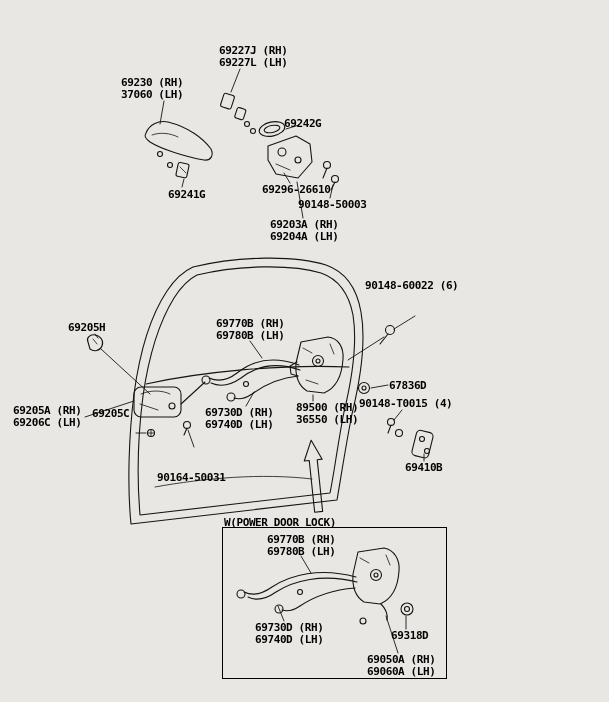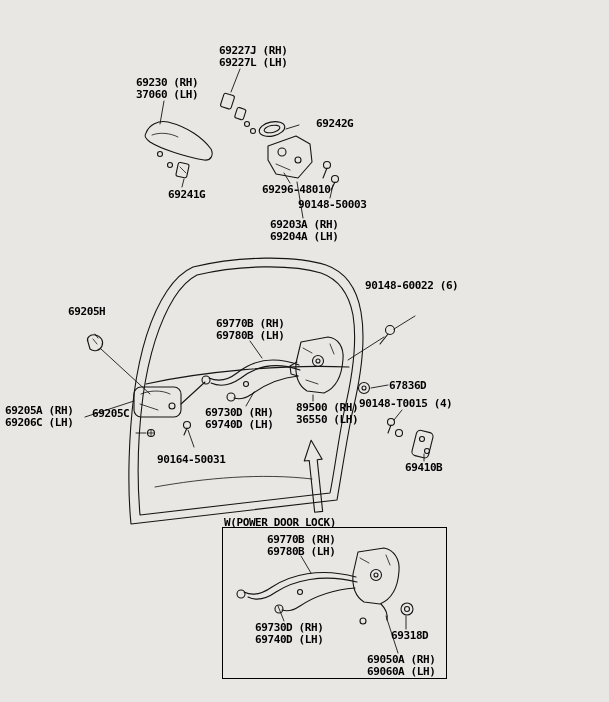--- a/index.html
+++ b/index.html
@@ -182,72 +182,72 @@
       </g>
     </g>
   </svg>
 
   <div class="pdl-box" style="left:222px;top:495px;width:225px;height:152px"></div>
 
   <div class="lbl" style="left:219px;top:13px">
     <div>69227J (RH)</div>
     <div>69227L (LH)</div>
   </div>
-  <div class="lbl" style="left:136px;top:45px">
+  <div class="lbl" style="left:121px;top:45px">
     <div>69230 (RH)</div>
     <div>37060 (LH)</div>
   </div>
-  <div class="lbl" style="left:316px;top:86px">
+  <div class="lbl" style="left:284px;top:86px">
     <div>69242G</div>
   </div>
   <div class="lbl" style="left:262px;top:152px">
-    <div>69296-48010</div>
+    <div>69296-26610</div>
   </div>
   <div class="lbl" style="left:298px;top:167px">
     <div>90148-50003</div>
   </div>
   <div class="lbl" style="left:270px;top:187px">
     <div>69203A (RH)</div>
     <div>69204A (LH)</div>
   </div>
   <div class="lbl" style="left:168px;top:157px">
     <div>69241G</div>
   </div>
   <div class="lbl" style="left:365px;top:248px">
     <div>90148-60022 (6)</div>
   </div>
-  <div class="lbl" style="left:68px;top:274px">
+  <div class="lbl" style="left:68px;top:290px">
     <div>69205H</div>
   </div>
   <div class="lbl" style="left:216px;top:286px">
     <div>69770B (RH)</div>
     <div>69780B (LH)</div>
   </div>
   <div class="lbl" style="left:389px;top:348px">
     <div>67836D</div>
   </div>
-  <div class="lbl" style="left:5px;top:373px">
+  <div class="lbl" style="left:13px;top:373px">
     <div>69205A (RH)</div>
     <div>69206C (LH)</div>
   </div>
   <div class="lbl" style="left:359px;top:366px">
     <div>90148-T0015 (4)</div>
   </div>
   <div class="lbl" style="left:92px;top:376px">
     <div>69205C</div>
   </div>
   <div class="lbl" style="left:205px;top:375px">
     <div>69730D (RH)</div>
     <div>69740D (LH)</div>
   </div>
   <div class="lbl" style="left:296px;top:370px">
     <div>89500 (RH)</div>
     <div>36550 (LH)</div>
   </div>
-  <div class="lbl" style="left:157px;top:422px">
+  <div class="lbl" style="left:157px;top:440px">
     <div>90164-50031</div>
   </div>
   <div class="lbl" style="left:405px;top:430px">
     <div>69410B</div>
   </div>
 
   <div class="lbl" style="left:224px;top:485px">
     <div>W(POWER DOOR LOCK)</div>
   </div>
 

